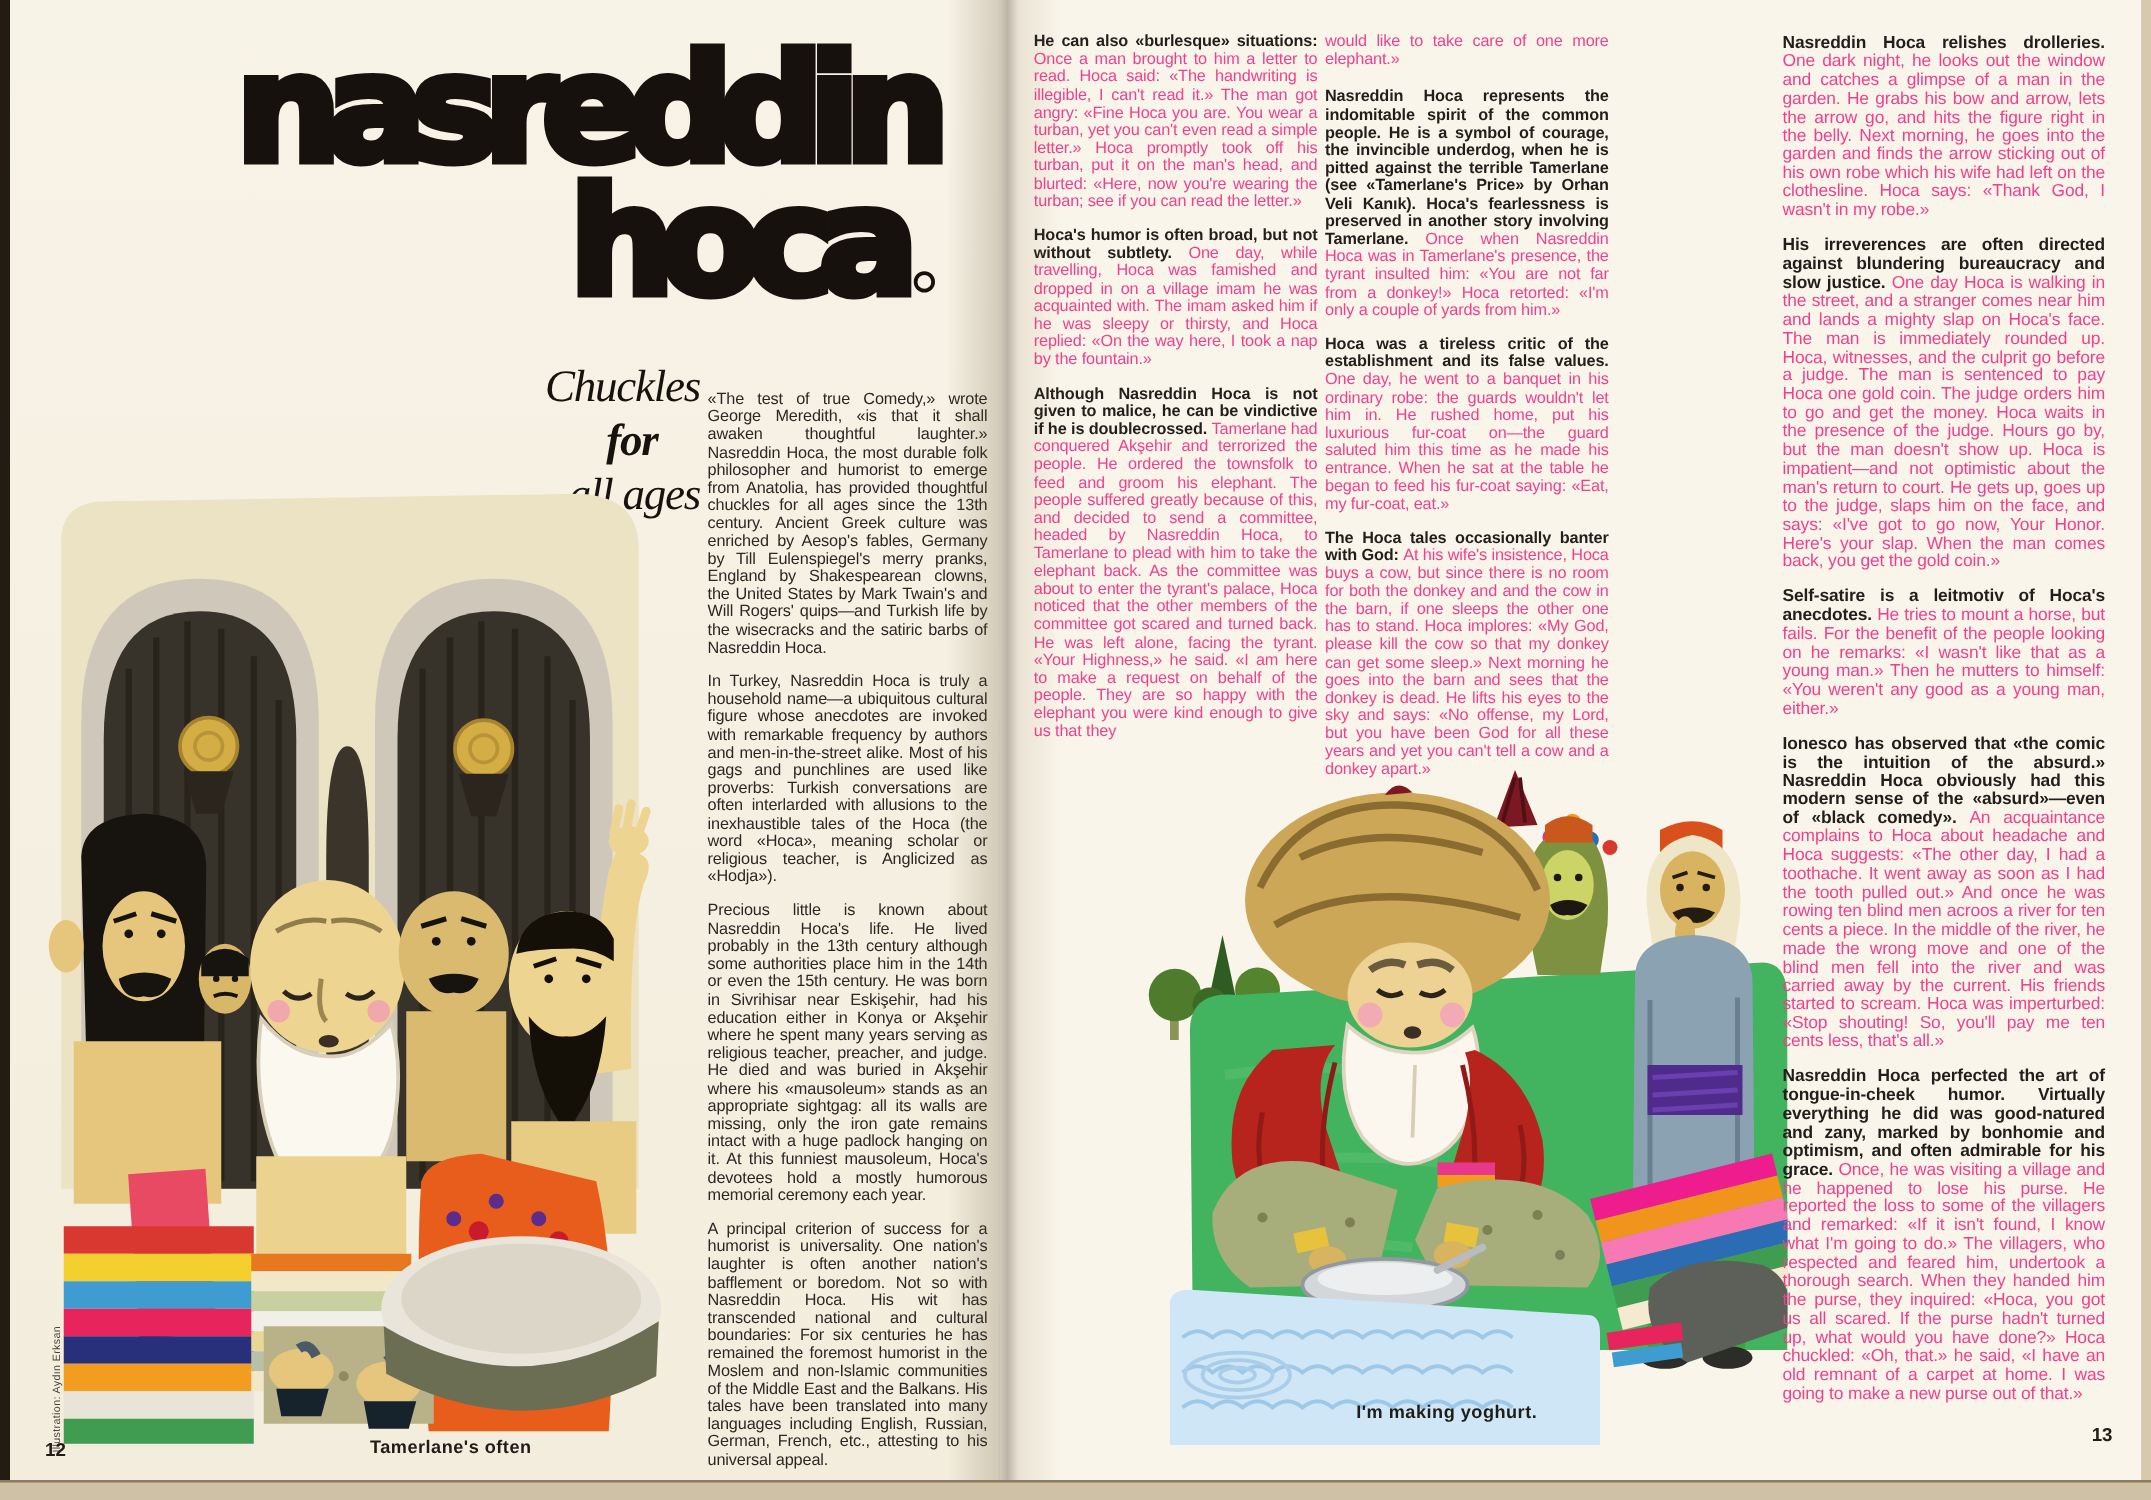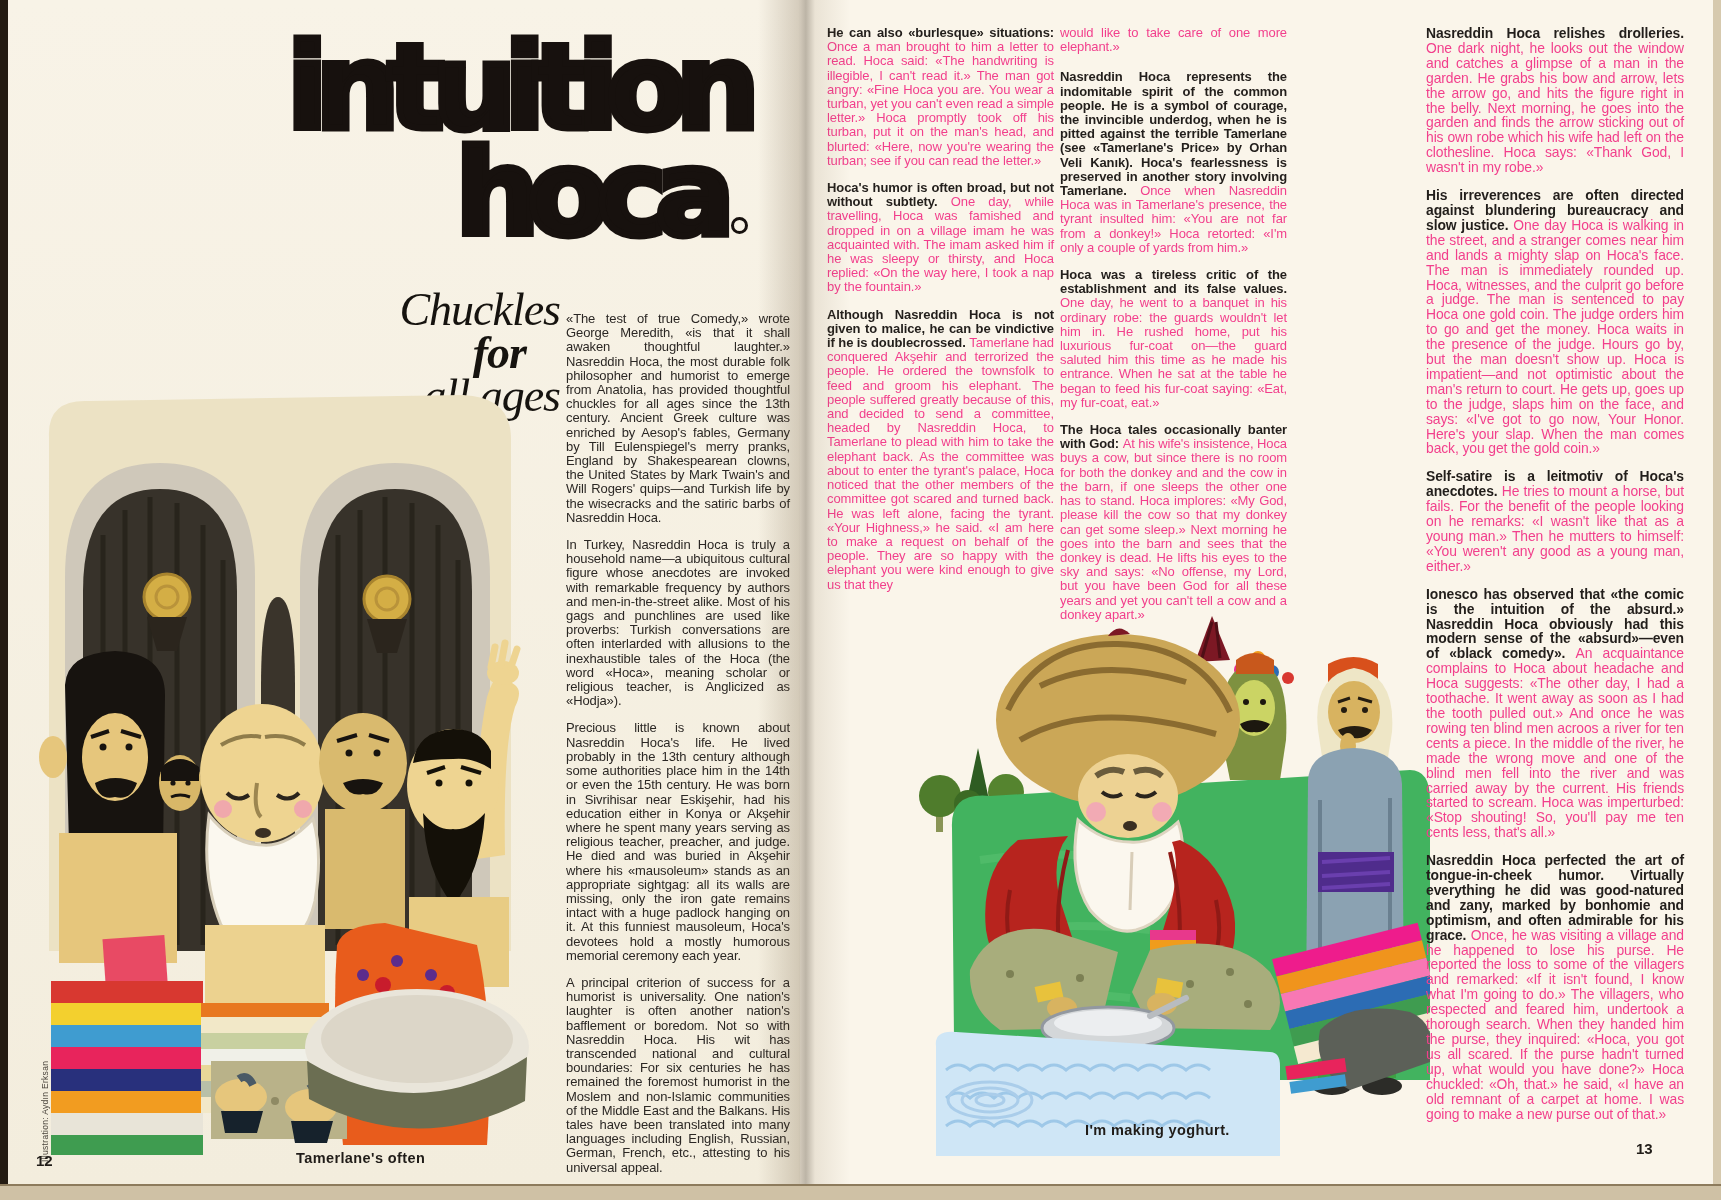--- a/index.html
+++ b/index.html
@@ -16,21 +16,21 @@
     background:#cfc1a5;border-top:2px solid #8d7b5c;}
 
   
   #title{position:absolute;left:130px;top:34px;width:618px;text-align:right;
     font-family:"DejaVu Sans",sans-serif;font-weight:bold;color:#17110e;
     letter-spacing:-0.10em;line-height:106px;font-size:118px;
     -webkit-text-stroke:7px #17110e;}
   #title .tm{display:inline-block;width:11px;height:11px;border:3px solid #17110e;
     border-radius:50%;margin-left:8px;-webkit-text-stroke:0;}
   #subtitle{position:absolute;left:296px;top:288px;width:264px;text-align:right;
-    font-family:"Liberation Serif",serif;font-style:italic;font-size:46px;
+    font-family:"Liberation Serif",serif;font-style:italic;font-size:36px;
     line-height:43px;color:#16130f;letter-spacing:-1px;}
   #subtitle .s2{padding-right:34px;font-weight:bold;}
   .subline{display:block;}
 
   
   .body-col{position:absolute;text-align:justify;color:#2b2724;
     font-size:13px;line-height:14.2px;letter-spacing:-0.1px;}
   .body-col p{margin:0 0 13px 0;}
   .body-col p.tight{margin-bottom:16px;}
   #colL{left:566px;top:312px;width:224px;}
@@ -41,35 +41,35 @@
   .seg-kb{color:#221e1b;font-weight:bold;}
   .seg-p{color:#f23f8c;}
   .seg-pb{color:#f23f8c;font-weight:normal;}
 
   .caption{position:absolute;font-weight:bold;font-size:14.5px;color:#201c18;
     letter-spacing:.4px;}
   #caption-left{left:296px;top:1150px;width:200px;}
   #caption-right{left:1085px;top:1122px;width:220px;}
   .pagenum{position:absolute;font-weight:bold;font-size:15px;color:#201c18;}
   #pn12{left:36px;top:1152px;}
-  #pn13{left:1636px;top:1140px;width:54px;}
+  #pn13{left:1636px;top:1140px;width:54px;text-align:right;}
   #credit{position:absolute;left:40px;top:1022px;height:140px;
     writing-mode:vertical-rl;transform:rotate(180deg);
     font-size:8.5px;color:#4a443c;letter-spacing:.3px;}
   svg{position:absolute;}
 </style>
 </head>
 <body>
 
 <div id="spread">
   <div class="page" id="page-left"></div>
   <div class="page" id="page-right"></div>
 
   <div id="title">
-    <div>intuition</div>
+    <div>nasreddin</div>
     <div><span>hoca</span><span class="tm"></span></div>
   </div>
   <div id="subtitle">
     <span class="subline s1">Chuckles</span>
     <span class="subline s2">for</span>
     <span class="subline s3">all ages</span>
   </div>
 
   <svg style="left:25px;top:385px" width="505" height="775" viewBox="0 0 505 775">
     <g>

